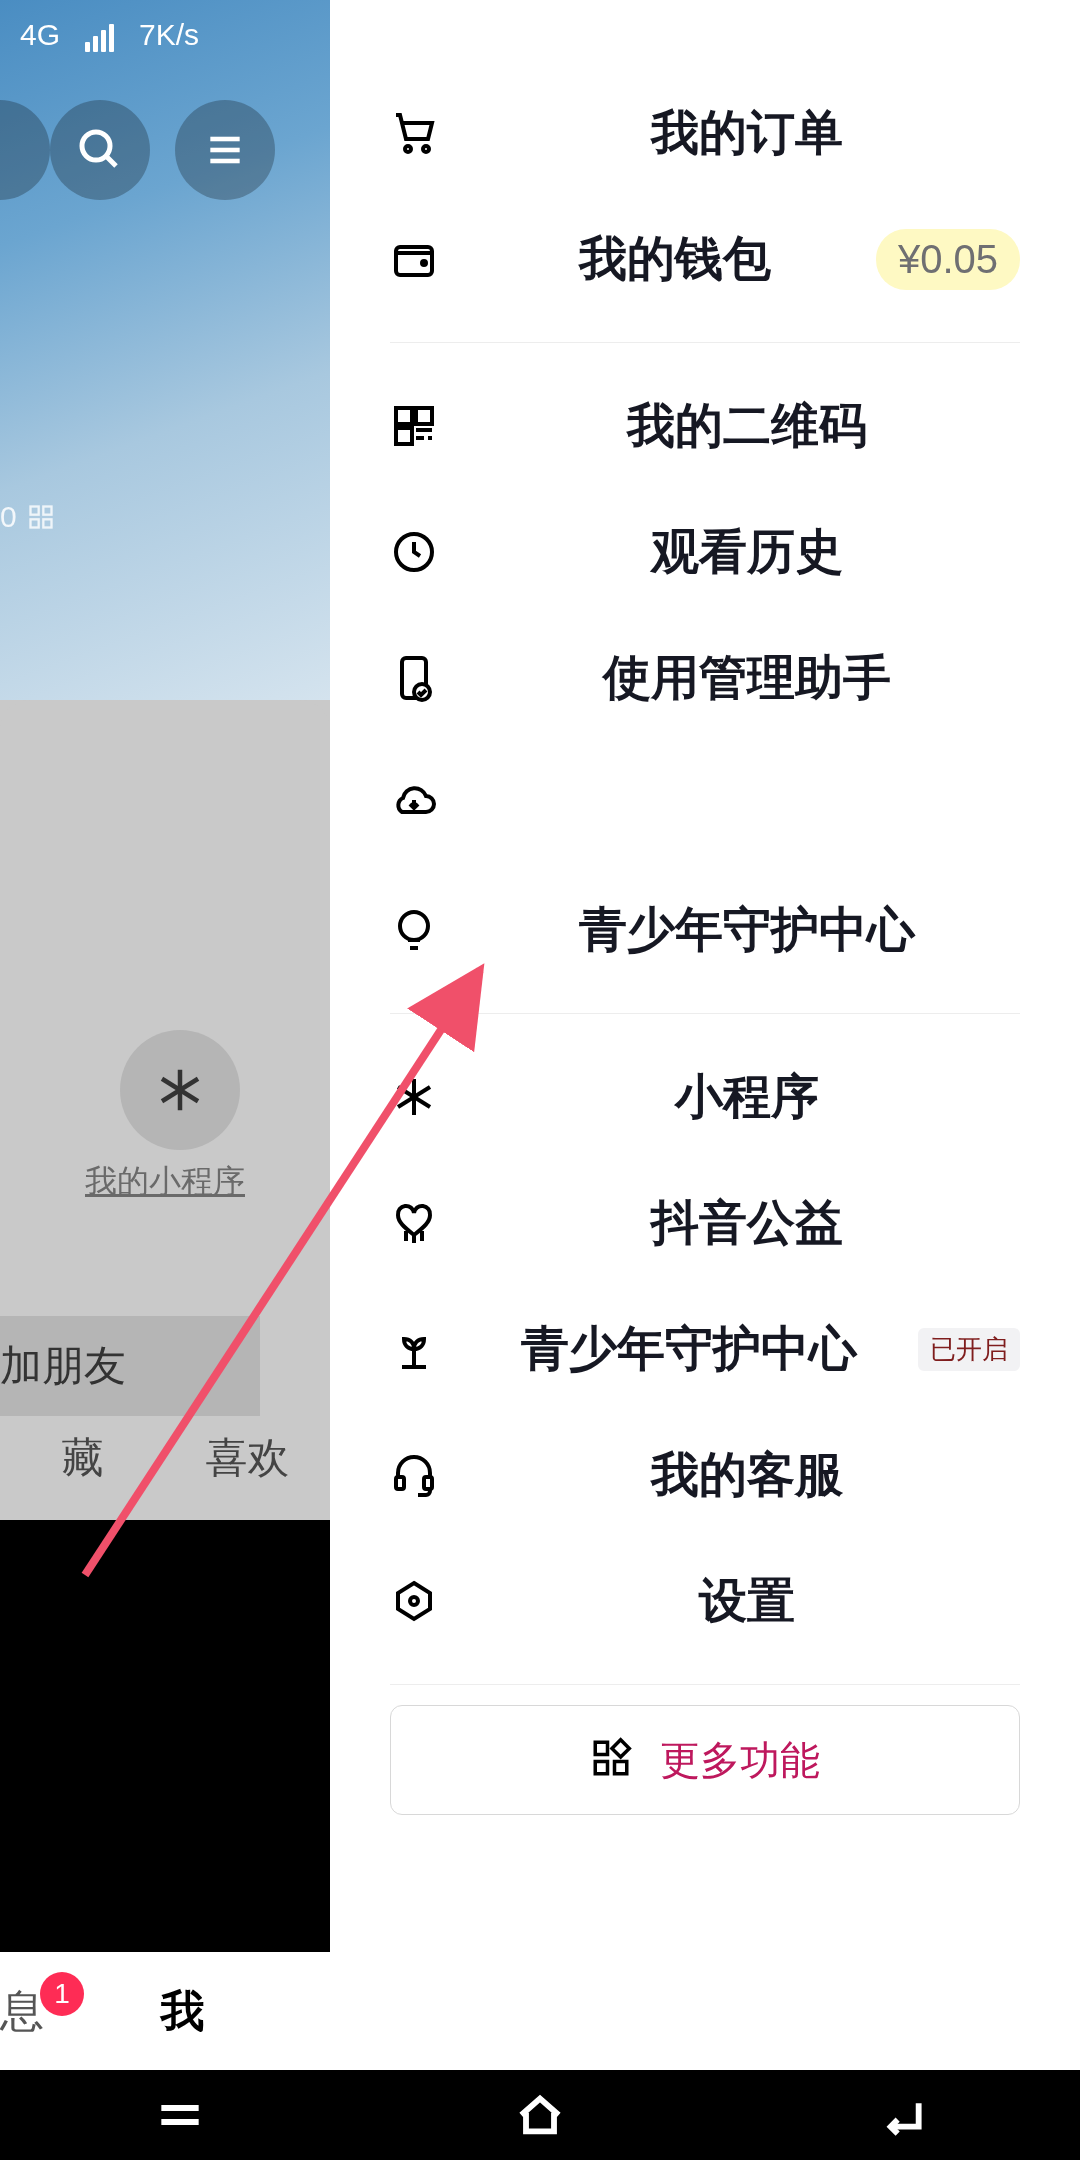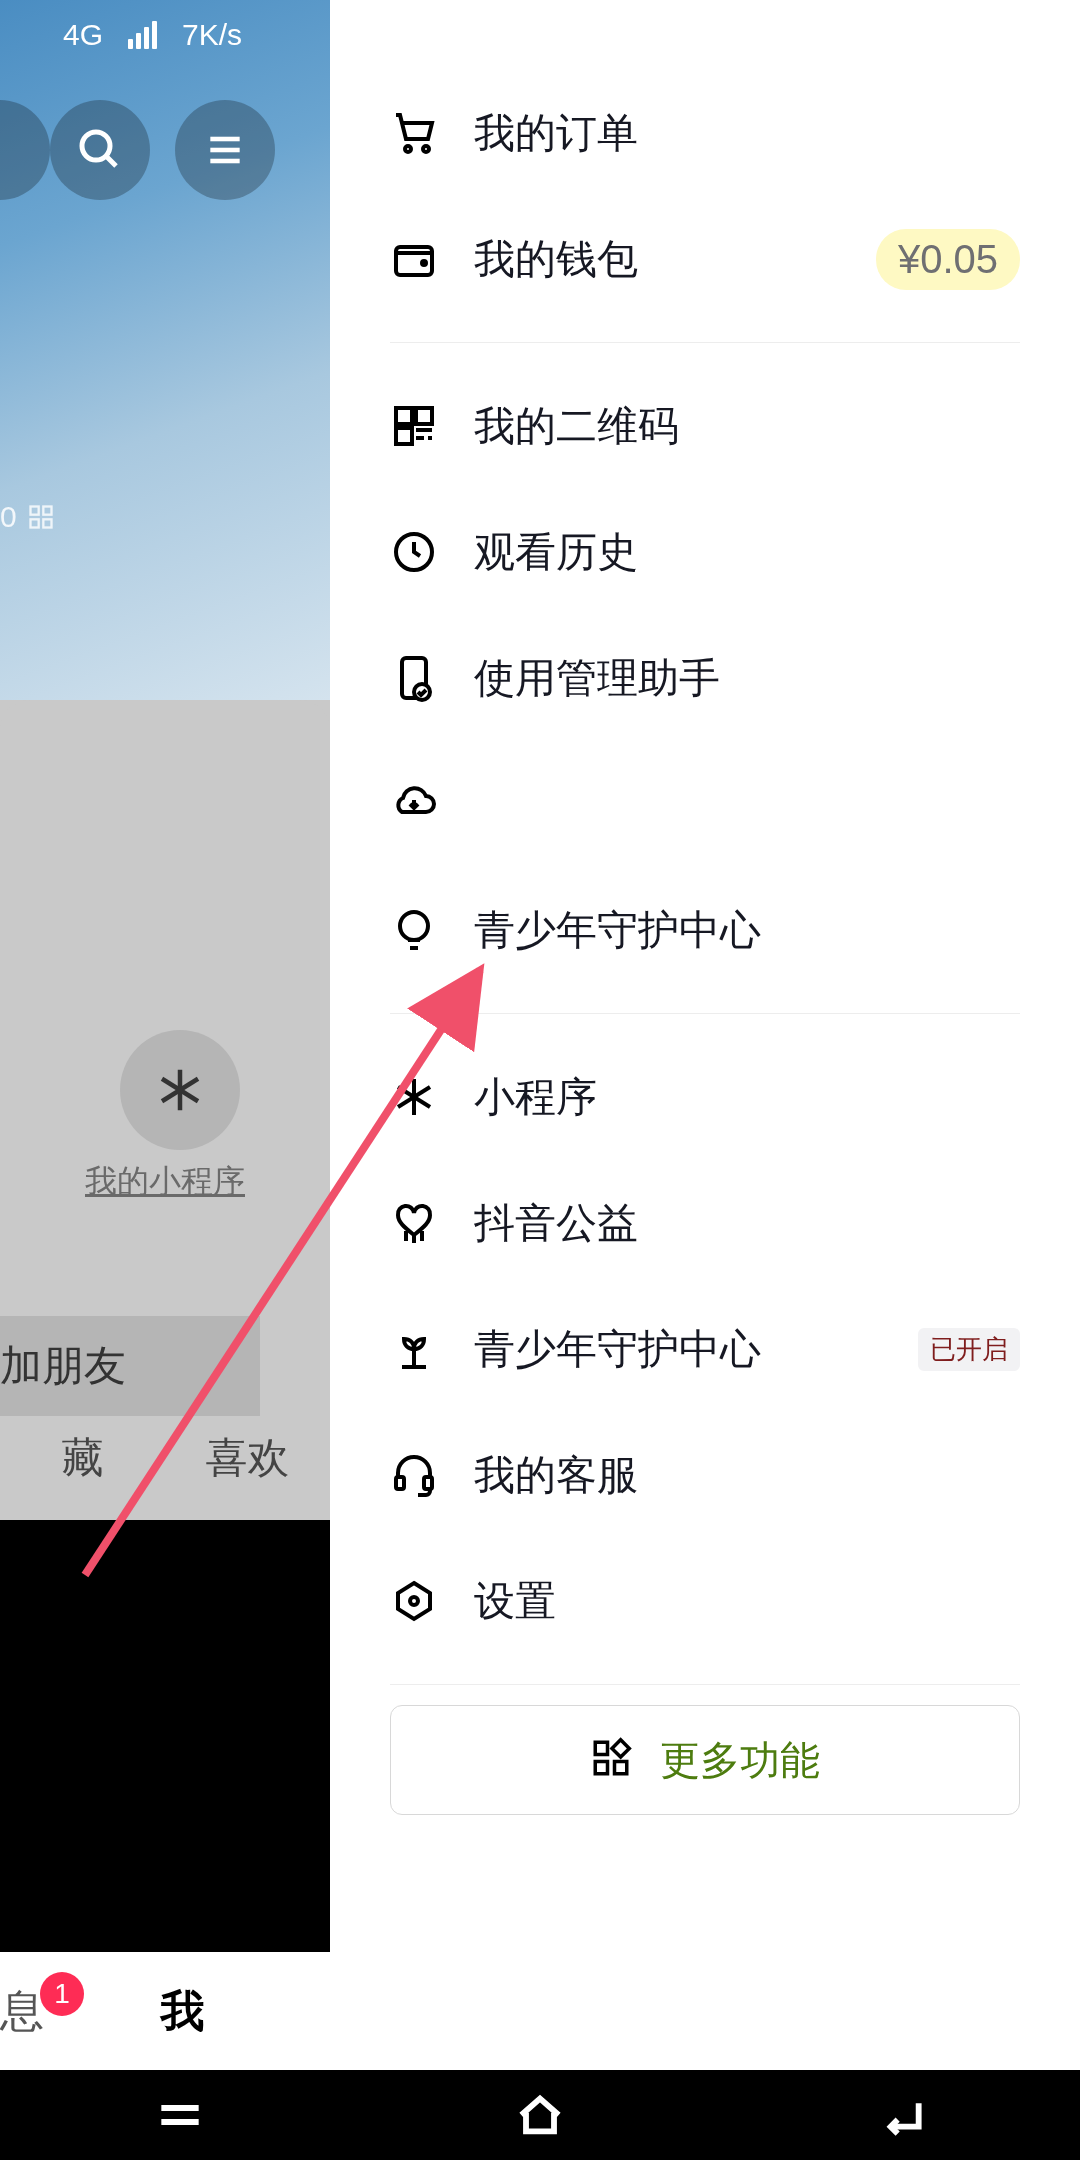--- a/index.html
+++ b/index.html
@@ -17,21 +17,21 @@
       width: 100%;
       height: 70px;
       display: flex;
       align-items: center;
       padding: 0 20px;
       color: #fff;
       font-size: 30px;
       font-weight: 500;
       z-index: 5;
     }
-    .status-bar .net { display: flex; align-items: center; gap: 19px; margin-left: 43px; }
+    .status-bar .net { display: flex; align-items: flex-end; gap: 19px; }
     .signal-bars { display: inline-flex; align-items: flex-end; gap: 3px; margin: 0 6px; }
     .signal-bars span { width: 5px; background: #fff; border-radius: 1px; }
     .signal-bars span:nth-child(1){height:10px}
     .signal-bars span:nth-child(2){height:16px}
     .signal-bars span:nth-child(3){height:22px}
     .signal-bars span:nth-child(4){height:28px}
     .underlay {
       position: absolute;
       top: 0; left: 0;
       width: 330px;
@@ -178,24 +178,25 @@
       width: 48px;
       height: 48px;
       margin-right: 36px;
       flex-shrink: 0;
       display: flex;
       align-items: center;
       justify-content: center;
     }
     .menu-item .icon svg { width: 48px; height: 48px; }
     .menu-item .label {
-      font-size: 41px;
+      font-size: 48px;
       color: #161823;
-      font-weight: 400;
+      font-weight: 700;
       flex: 1;
+      text-align: center;
     }
     .menu-item .badge {
       background: #fef9c3;
       color: #6f6f72;
       font-size: 40px;
       padding: 8px 22px;
       border-radius: 30px;
     }
     .menu-item .tag {
       background: #f2f2f4;
@@ -211,21 +212,21 @@
       height: 110px;
       display: flex;
       align-items: center;
       justify-content: center;
       gap: 28px;
       margin-top: 20px;
       cursor: pointer;
     }
     .more-btn .label {
       font-size: 40px;
-      color: #4d7c0f;
+      color: #be185d;
       font-family: Liberation Serif, serif;
     }
     .nav-bar {
       position: absolute;
       bottom: 0;
       left: 0;
       width: 1080px;
       height: 90px;
       background: #000;
       display: flex;

